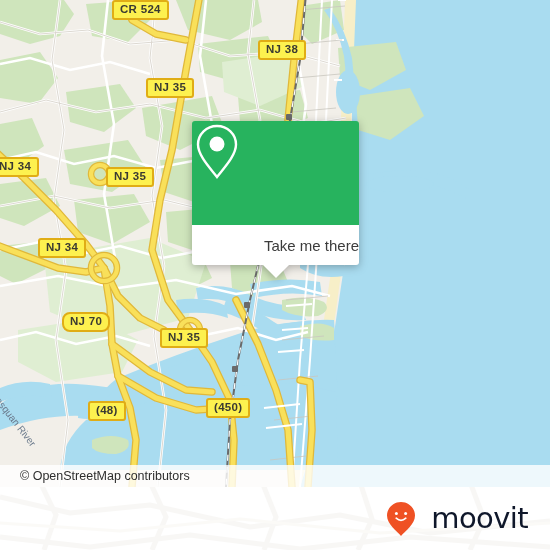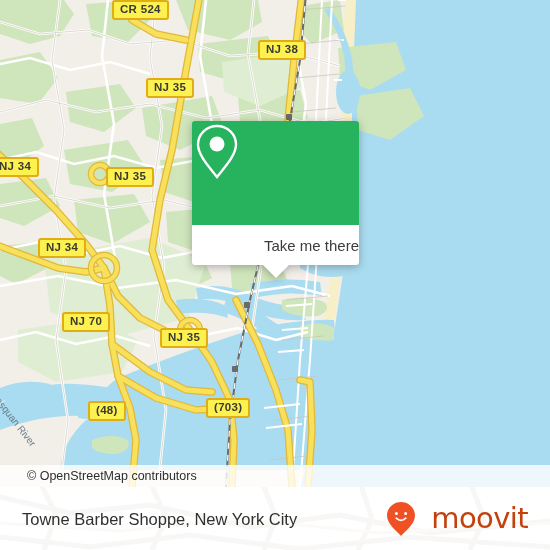--- a/index.html
+++ b/index.html
@@ -42,21 +42,21 @@
     font-family:"Liberation Sans", sans-serif;
   }
 
   
   .attrib{
     position:absolute;left:0;bottom:0;width:550px;height:22px;
     background:rgba(255,255,255,.80);
     display:flex;align-items:center;
   }
   .attrib span{
-    font-size:12.5px;color:#2e2e2e;padding-left:27px;
+    font-size:12.5px;color:#2e2e2e;padding-left:20px;
     font-family:"Liberation Sans", sans-serif;
   }
 
   
   .popup{
     position:absolute;left:192px;top:121px;width:167px;
     filter:drop-shadow(0 2px 4px rgba(0,0,0,.28));
   }
   .popup-top{
     height:104px;background:#27b35e;
@@ -89,21 +89,21 @@
   .footer-title{
     position:absolute;left:22px;top:50%;transform:translateY(-50%);
     font-size:16.5px;color:#303030;white-space:nowrap;
     font-family:"Liberation Sans", sans-serif;
   }
   .footer-logo{
     position:absolute;right:22px;top:50%;transform:translateY(-50%);
     display:flex;align-items:center;
   }
   .logo-word{
-    font-size:29px;letter-spacing:-.6px;color:#c2410c;
+    font-size:29px;letter-spacing:-.6px;color:#0f172a;
     font-weight:normal;line-height:29px;
     font-family:"DejaVu Sans", sans-serif;
     margin-left:15px;
   }
 </style>
 </head>
 <body>
 
 <div id="root">
 
@@ -285,24 +285,24 @@
         </g>
       </g>
     </svg>
 
     <div class="shield" style="left:112px;top:0px;">CR 524</div>
     <div class="shield" style="left:258px;top:40px;">NJ 38</div>
     <div class="shield" style="left:146px;top:78px;">NJ 35</div>
     <div class="shield" style="left:-9px;top:157px;">NJ 34</div>
     <div class="shield" style="left:106px;top:167px;">NJ 35</div>
     <div class="shield" style="left:38px;top:238px;">NJ 34</div>
-    <div class="shield" style="left:62px;top:312px;">NJ 70</div>
+    <div class="shield" style="left:62px;top:312px;border-radius:8px;">NJ 70</div>
     <div class="shield" style="left:160px;top:328px;">NJ 35</div>
     <div class="shield" style="left:88px;top:401px;">(48)</div>
-    <div class="shield" style="left:206px;top:398px;">(703)</div>
+    <div class="shield" style="left:206px;top:398px;">(450)</div>
 
     <div class="river-label" style="left:-10px;top:380px;transform:rotate(52deg);transform-origin:left top;">Manasquan River</div>
 
     <div class="popup">
       <div class="popup-top">
         <svg width="50" height="60" viewBox="0 0 50 60">
           <path d="M25 5 C14.5 5 6 13.3 6 23.6 C6 34.5 18 47 25 56 C32 47 44 34.5 44 23.6 C44 13.3 35.5 5 25 5 Z" fill="none" stroke="#ffffff" stroke-width="2.4"></path>
           <circle cx="25" cy="23" r="7.5" fill="#ffffff"></circle>
         </svg>
       </div>
@@ -326,21 +326,20 @@
         <path d="M150,-5 L166,30 L152,63"></path>
         <path d="M262,-5 L276,30 L264,63"></path>
         <path d="M360,-5 L372,32 L358,63"></path>
         <path d="M470,-5 L484,32 L470,63"></path>
         <path d="M0,50 L90,60 L190,48 L300,62 L410,50 L550,60"></path>
       </g>
       <g stroke="#f3f0e8" stroke-width="3" fill="none">
         <path d="M0,36 L120,44 L240,32 L380,46 L550,36"></path>
       </g>
     </svg>
-    <div class="footer-title">Towne Barber Shoppe, New York City</div>
     <div class="footer-logo">
       <svg width="30" height="36" viewBox="0 0 30 36">
         <path d="M15 1 C7.3 1 1 7.1 1 14.6 C1 23.3 11 30.4 15 35 C19 30.4 29 23.3 29 14.6 C29 7.1 22.7 1 15 1 Z" fill="#ef5124"></path>
         <circle cx="10.4" cy="12.4" r="1.5" fill="#ffffff"></circle>
         <circle cx="19.6" cy="12.4" r="1.5" fill="#ffffff"></circle>
         <path d="M10.2 17.2 Q15 21.4 19.8 17.2" stroke="#ffffff" stroke-width="1.7" fill="none" stroke-linecap="round"></path>
       </svg>
       <span class="logo-word">moovit</span>
     </div>
   </div>

